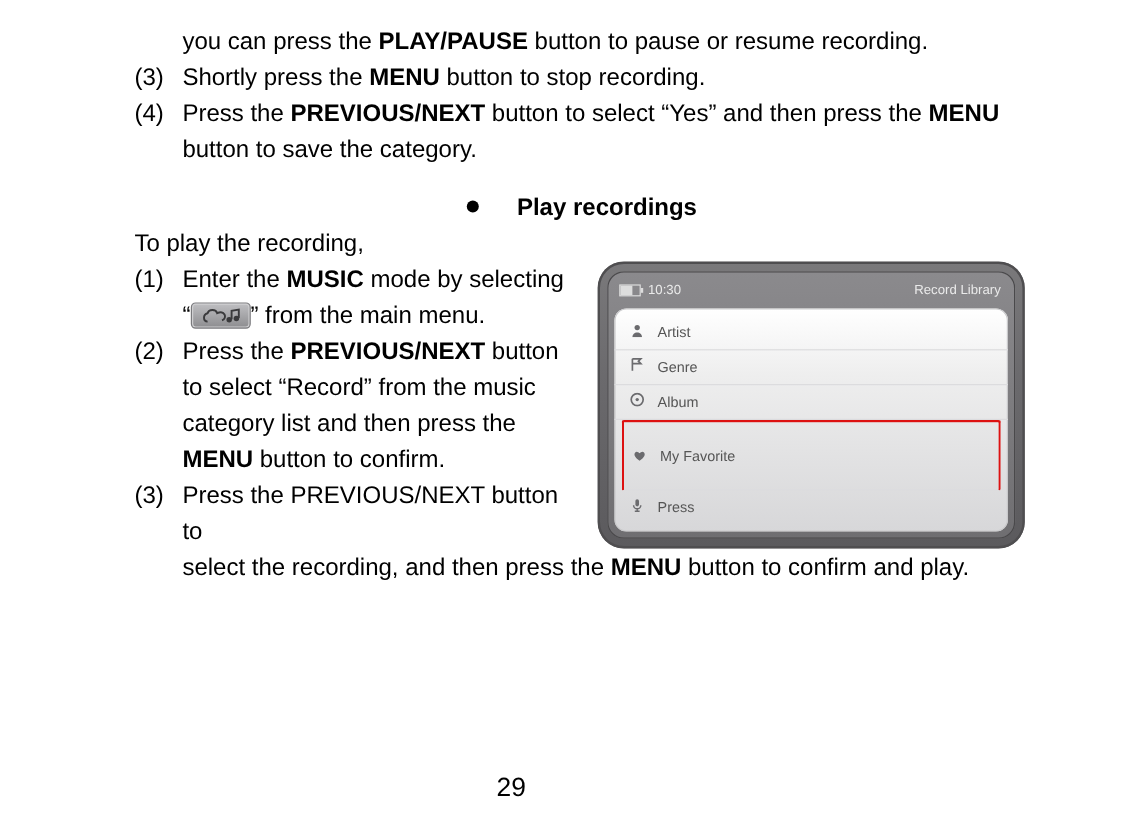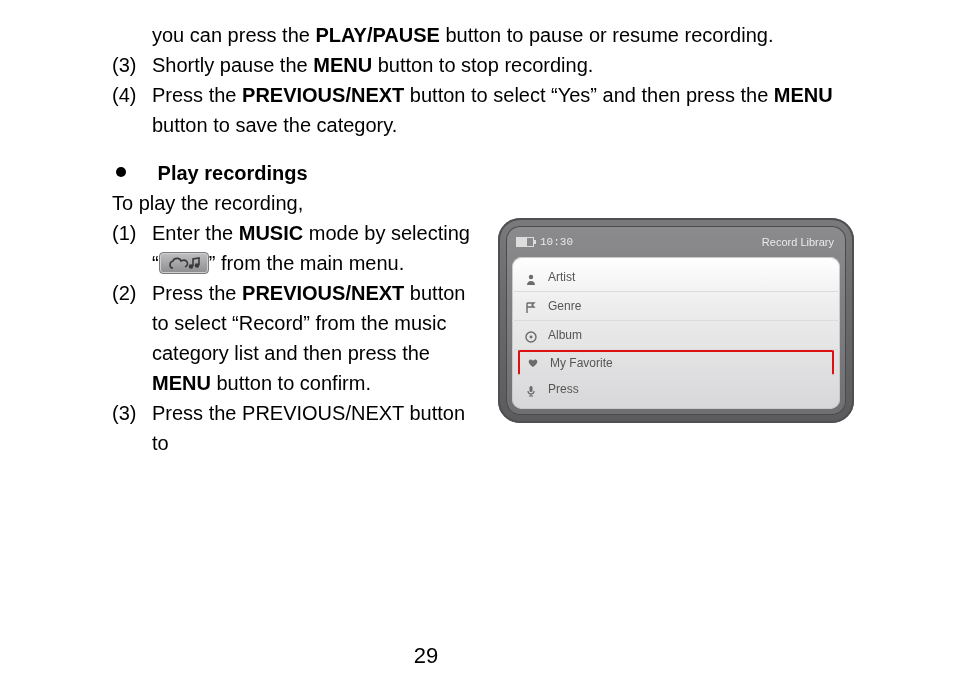--- a/index.html
+++ b/index.html
@@ -32,21 +32,21 @@
   }
   .num {
     display: table-cell;
     width: 40px;
     vertical-align: top;
   }
   .txt {
     display: table-cell;
     vertical-align: top;
   }
-  .bullet-row { margin-top: 18px; }
+  .bullet-row { margin-top: 18px; text-align: center; }
   .bullet {
     display: inline-block;
     width: 40px;
     vertical-align: top;
     font-size: 18px;
     text-align: left;
   }
   .bullet-dot {
     display: inline-block;
     width: 10px; height: 10px;
@@ -82,21 +82,21 @@
     box-shadow: inset 0 0 0 1px #4a494b;
   }
   .statusbar {
     display: flex;
     justify-content: space-between;
     align-items: center;
     font-size: 11px;
     color: #eaeaea;
     padding: 2px 6px 6px 4px;
   }
-  .status-left { display: flex; align-items: center; gap: 6px; font-family: Liberation Mono, monospace; }
+  .status-left { display: flex; align-items: center; gap: 6px; }
   .battery {
     display: inline-block;
     width: 16px; height: 8px;
     border: 1px solid #ddd;
     position: relative;
   }
   .battery::after {
     content: "";
     position: absolute;
     right: -3px; top: 2px;
@@ -110,21 +110,21 @@
   }
   .panel {
     background: linear-gradient(#ffffff, #eeeeee 30%, #d7d7d9);
     border-radius: 10px;
     padding: 6px 0;
     box-shadow: inset 0 0 0 1px #c9c9cb;
   }
   .menu-list { list-style: none; margin: 0; padding: 0; }
   .menu-list li {
     display: flex;
-    align-items: flex-end;
+    align-items: flex-start;
     gap: 10px;
     font-size: 12px;
     color: #555;
     padding: 5px 12px;
     border-bottom: 1px solid #dcdcde;
   }
   .menu-list li:last-child { border-bottom: none; }
   .mi-icon {
     width: 14px; height: 14px;
     display: inline-flex;
@@ -136,21 +136,21 @@
   .highlight-box {
     border: 2px solid #d11;
     border-radius: 2px;
     margin: 0 6px;
     padding: 0 !important;
   }
   .highlight-box-inner {
     display: flex;
     align-items: center;
     gap: 10px;
-    padding: 2px 6px;
+    padding: 19px 6px;
   }
 
   
   .music-pill {
     display: inline-block;
     width: 48px; height: 20px;
     background: linear-gradient(#bfbfc2, #8d8d90);
     border: 1px solid #7a7a7d;
     border-radius: 4px;
     vertical-align: text-bottom;
@@ -182,21 +182,21 @@
   <div class="list">
     <div class="row">
       <span class="num"></span>
       <span class="txt">
         <span>you can press the </span><b>PLAY/PAUSE</b><span> button to pause or resume recording.</span>
       </span>
     </div>
     <div class="row">
       <span class="num">(3)</span>
       <span class="txt">
-        <span>Shortly pause the </span><b>MENU</b><span> button to stop recording.</span>
+        <span>Shortly press the </span><b>MENU</b><span> button to stop recording.</span>
       </span>
     </div>
     <div class="row">
       <span class="num">(4)</span>
       <span class="txt">
         <span>Press the </span><b>PREVIOUS/NEXT</b><span> button to select “Yes” and then press the </span><b>MENU</b><span> button to save the category.</span>
       </span>
     </div>
   </div>
 
@@ -295,17 +295,25 @@
                 </span>
                 <span>Press</span>
               </li>
             </ul>
           </div>
         </div>
       </div>
     </div>
   </div>
 
+  <div class="list">
+    <div class="row">
+      <span class="num"></span>
+      <span class="txt">
+        <span>select the recording, and then press the </span><b>MENU</b><span> button to confirm and play.</span>
+      </span>
+    </div>
+  </div>
 
 </div>
 
 <div class="page-number">29</div>
 </div>
 
 </body></html>

